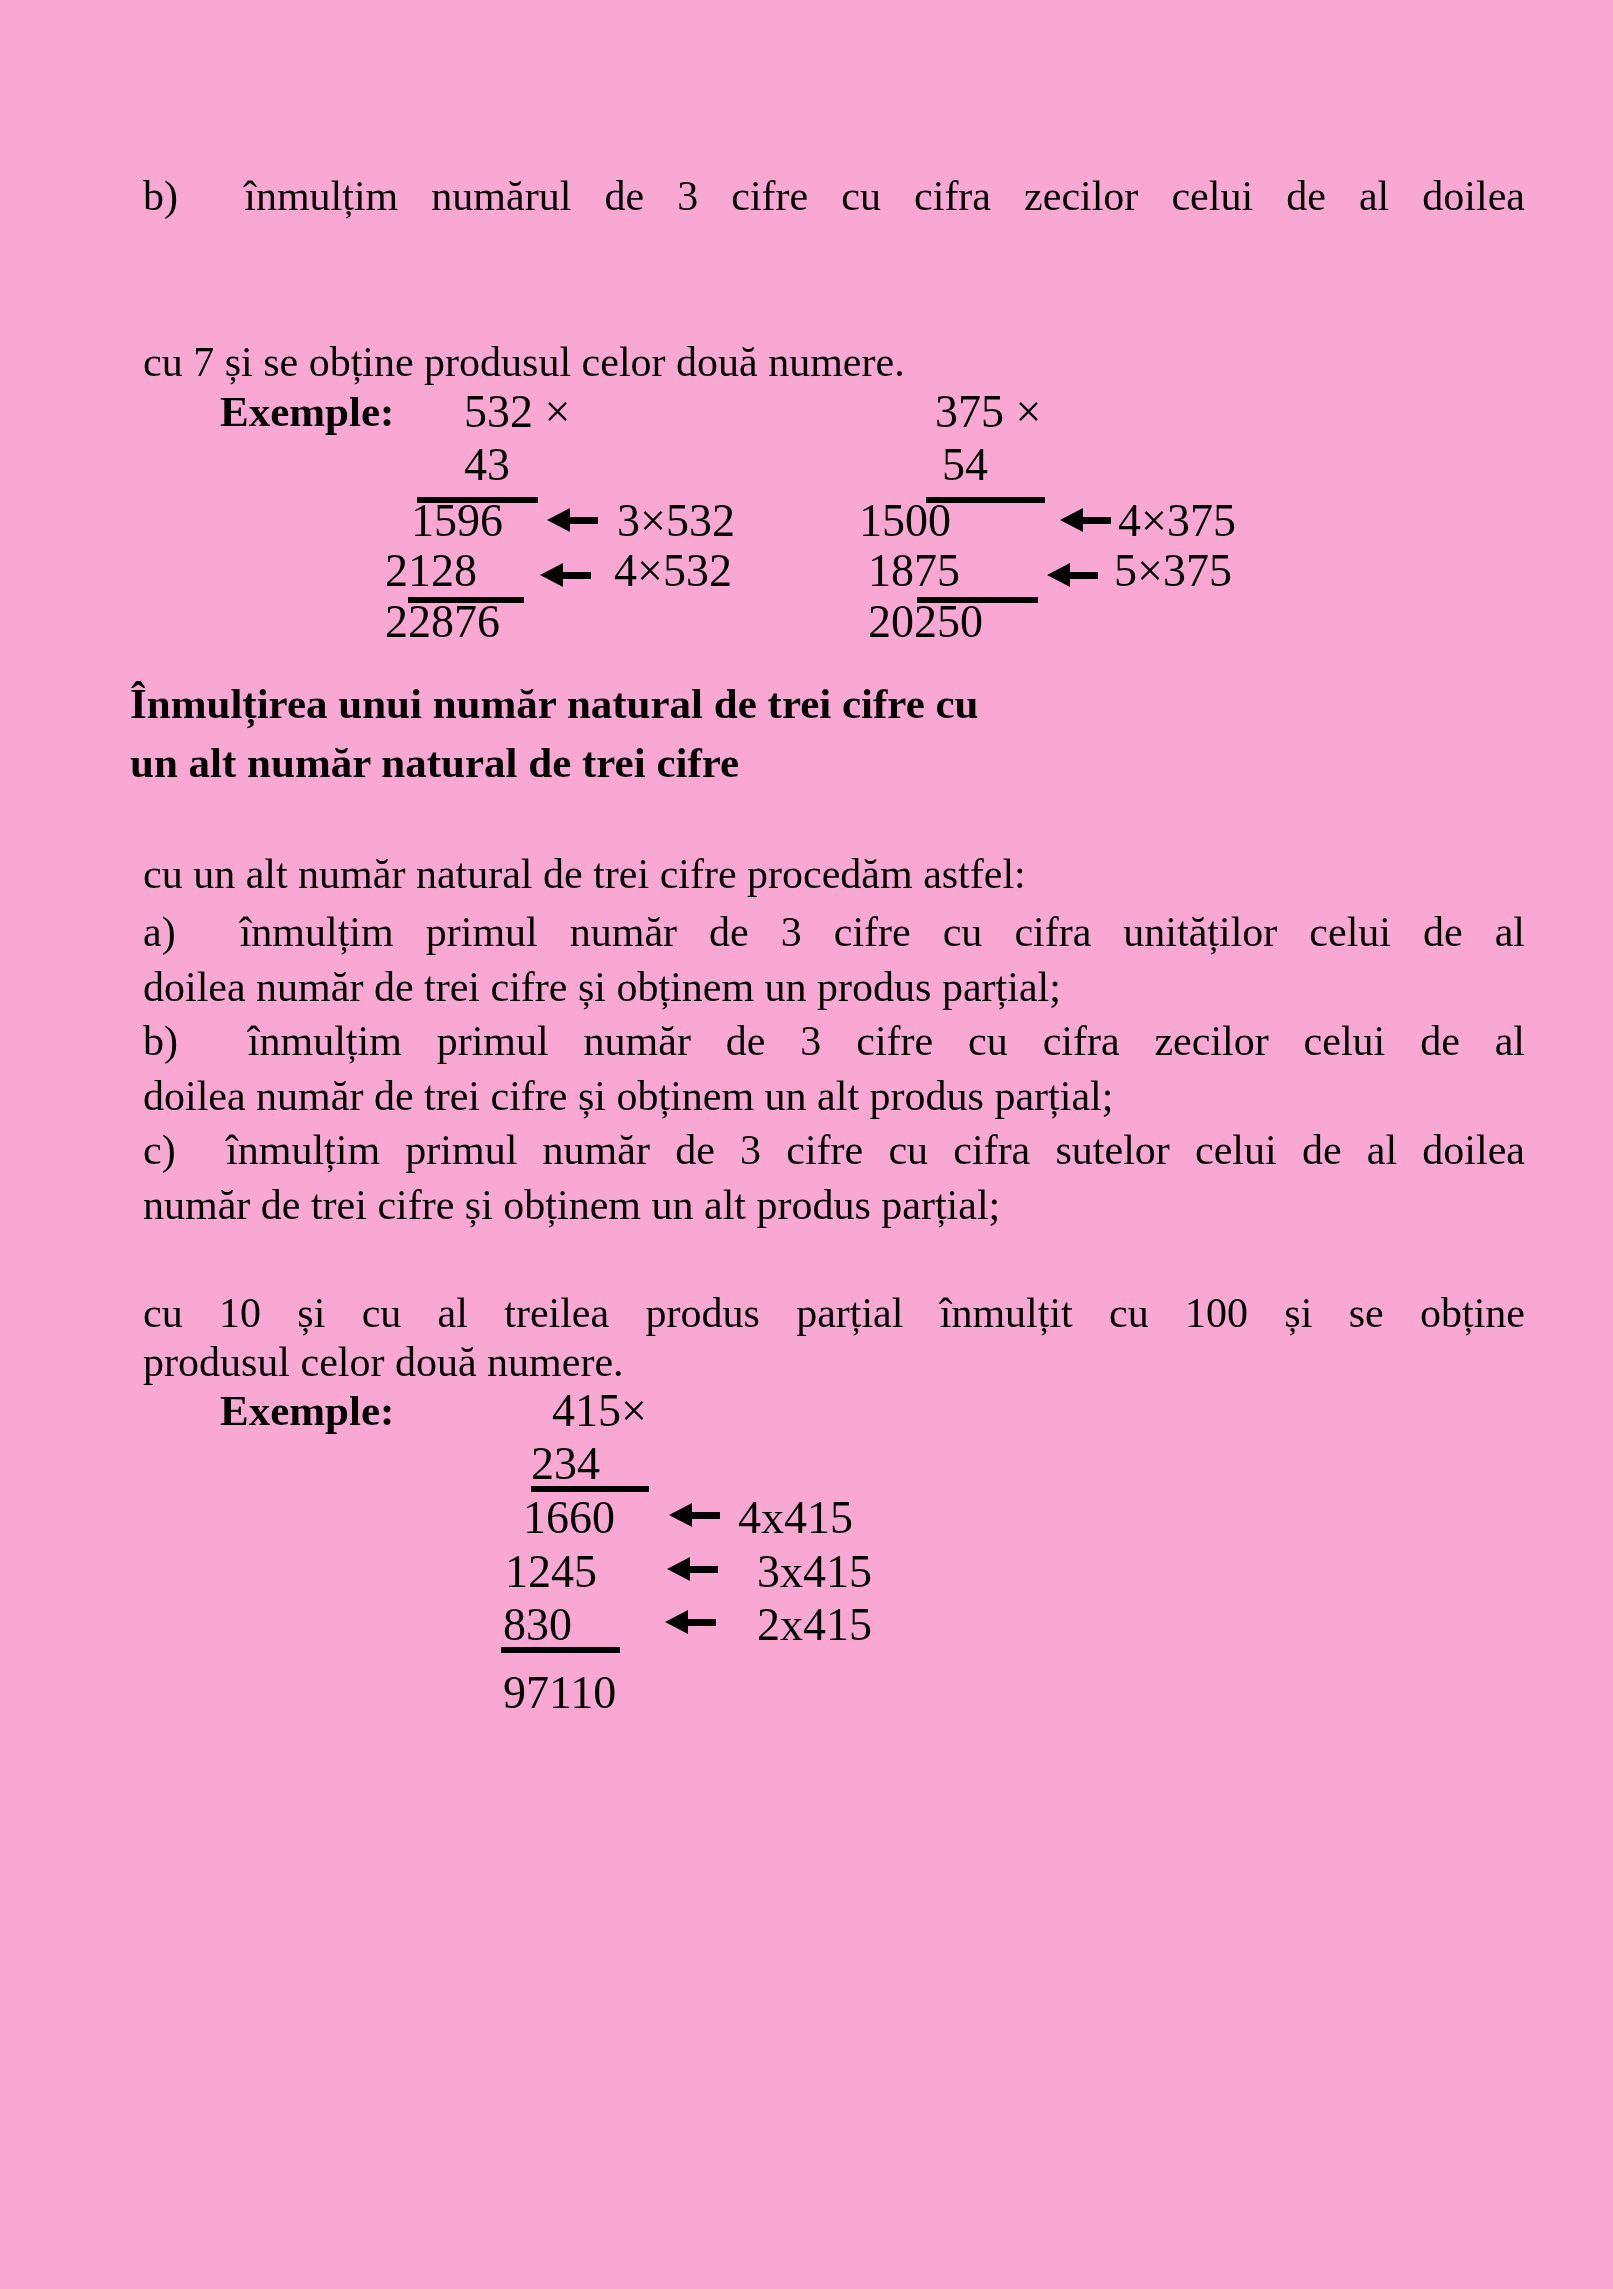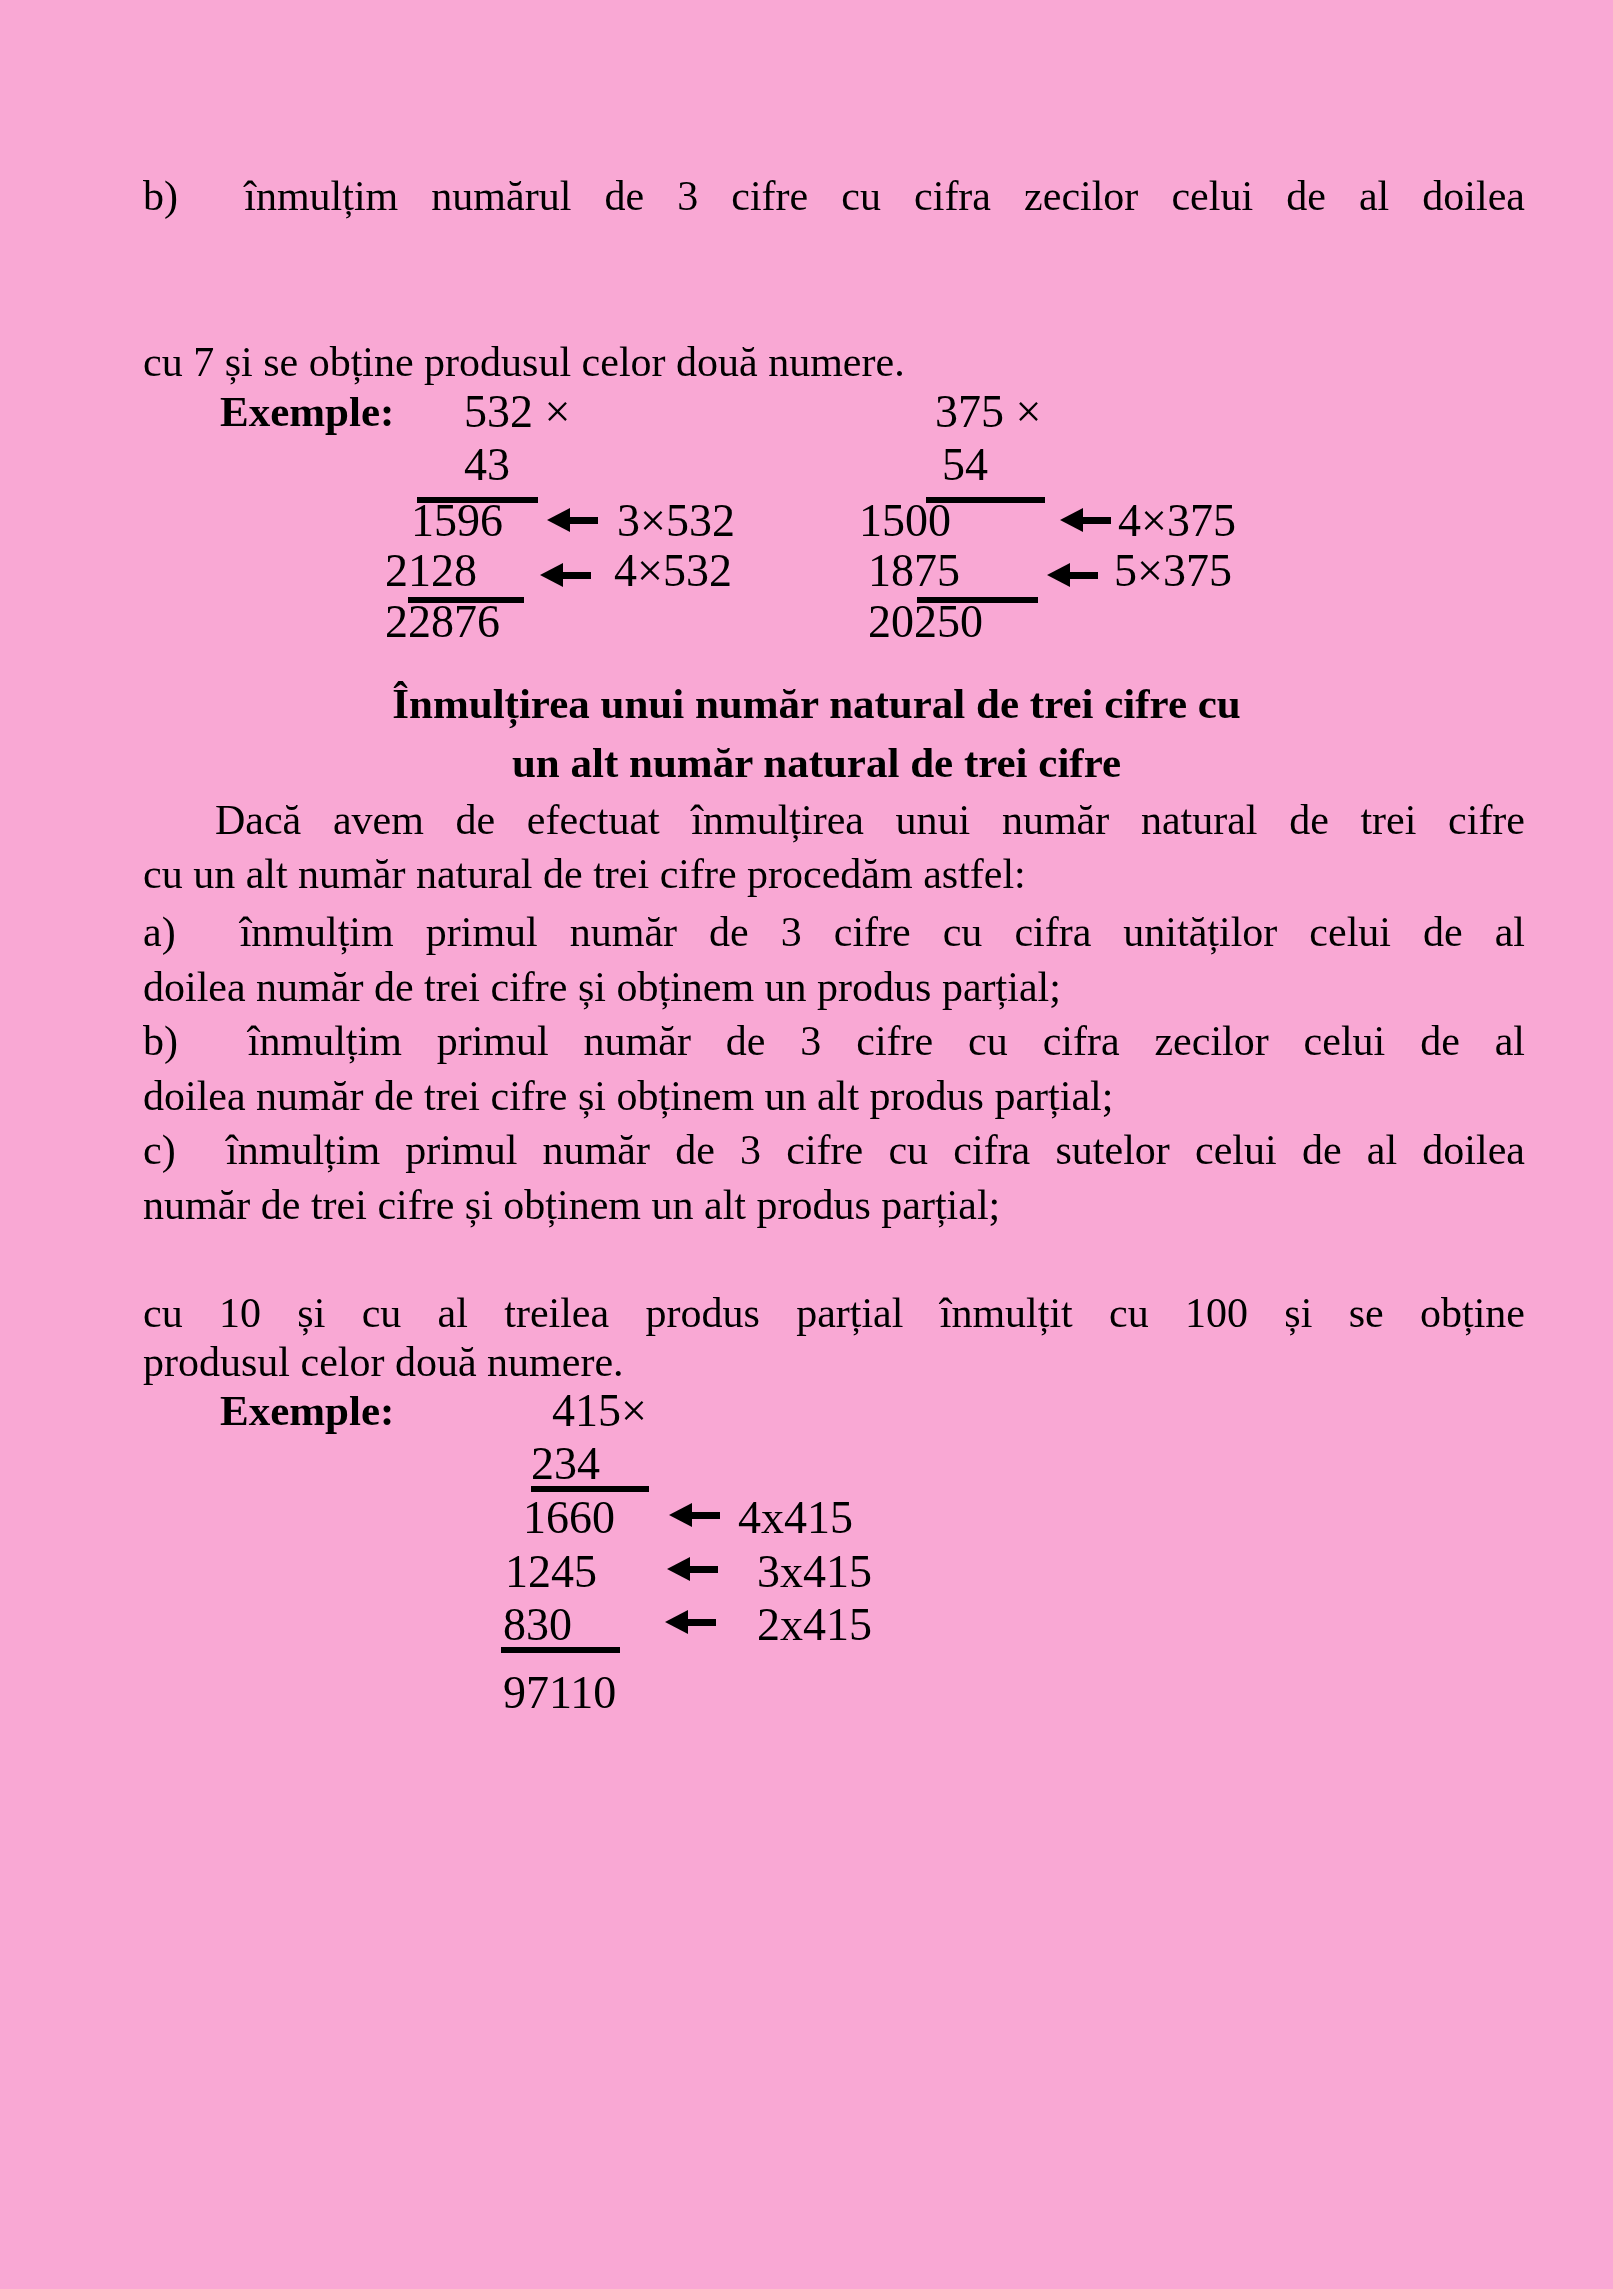--- a/index.html
+++ b/index.html
@@ -15,22 +15,22 @@
     position:absolute;
     left:143px;width:1382px;
     font-size:42px;line-height:50px;
     white-space:pre-wrap;
   }
   .just{text-align:justify;text-align-last:justify;}
   .left{text-align:left;}
   .indent{left:215px;width:1310px;}
   .hline{                    
     position:absolute;
-    left:152px;width:1329px;
-    text-align:center;
+    left:130px;width:1329px;
+    text-align:left;
     font-size:43px;line-height:50px;
     font-weight:bold;
   }
   .num{                      
     position:absolute;
     font-size:46px;line-height:50px;
     white-space:pre;
   }
   .exlabel{
     position:absolute;
@@ -82,21 +82,20 @@
   <div class="num" style="left:1118px;top:496px">4×375</div>
   <div class="num" style="left:868px;top:546px">1875</div>
   <div class="arr" style="left:1047px;top:563px"></div>
   <div class="num" style="left:1114px;top:546px">5×375</div>
   <div class="rule" style="left:917px;top:597px;width:121px"></div>
   <div class="num" style="left:868px;top:597px">20250</div>
 
   <div class="hline" style="top:679px">Înmulțirea unui număr natural de trei cifre cu</div>
   <div class="hline" style="top:738px">un alt număr natural de trei cifre</div>
 
-  <div class="bl just indent" style="top:795px">Dacă avem de efectuat înmulțirea unui număr natural de trei cifre</div>
   <div class="bl left" style="top:849px">cu un alt număr natural de trei cifre procedăm astfel:</div>
 
   <div class="bl just" style="top:907px">a)&nbsp; înmulțim primul număr de 3 cifre cu cifra unităților celui de al</div>
   <div class="bl left" style="top:962px">doilea număr de trei cifre și obținem un produs parțial;</div>
 
   <div class="bl just" style="top:1016px">b)&nbsp; înmulțim primul număr de 3 cifre cu cifra zecilor celui de al</div>
   <div class="bl left" style="top:1071px">doilea număr de trei cifre și obținem un alt produs parțial;</div>
 
   <div class="bl just" style="top:1125px">c)&nbsp; înmulțim primul număr de 3 cifre cu cifra sutelor celui de al doilea</div>
   <div class="bl left" style="top:1180px">număr de trei cifre și obținem un alt produs parțial;</div>

